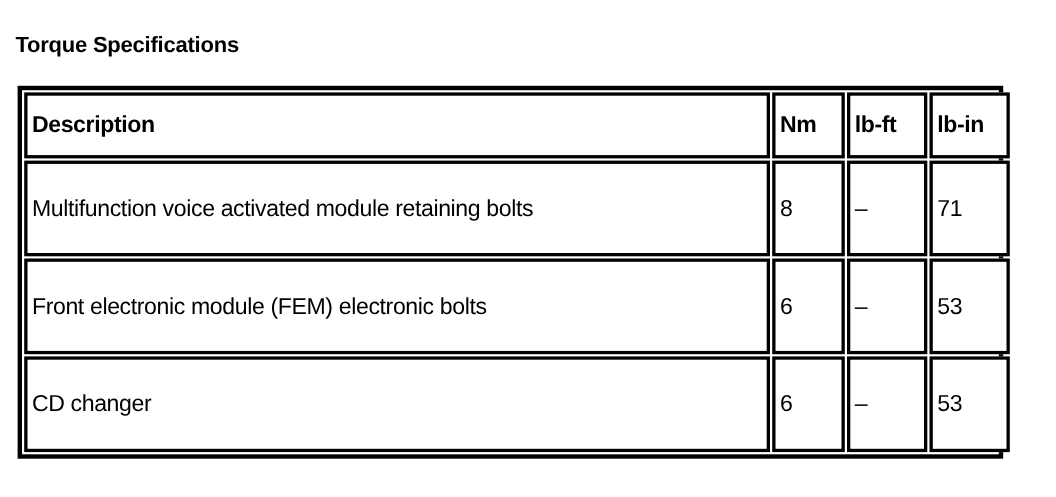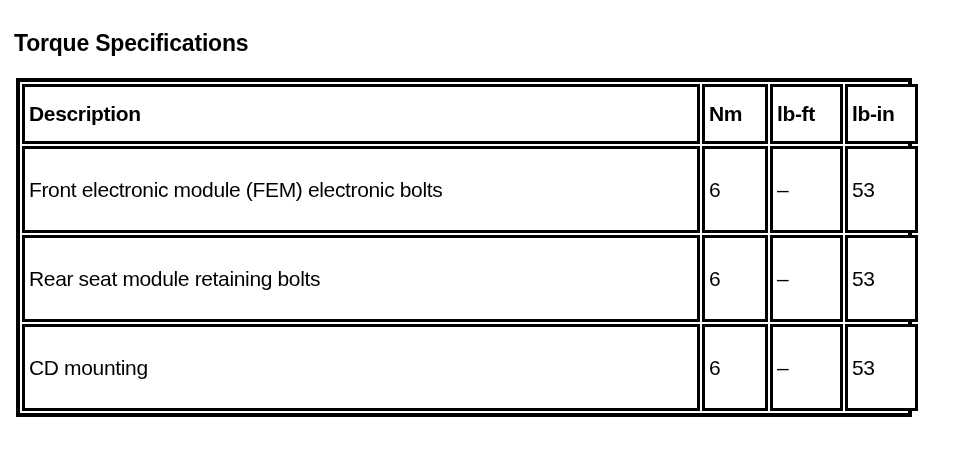--- a/index.html
+++ b/index.html
@@ -13,21 +13,21 @@
     font-family: "Liberation Sans", "DejaVu Sans", sans-serif;
     color: #000000;
     overflow: hidden;
     position: relative;
   }
 
   #page-title {
     position: absolute;
     left: 14px;
     top: 13px;
-    font-size: 23px;
+    font-size: 20px;
     font-weight: bold;
     letter-spacing: -0.2px;
     line-height: 30px;
     white-space: nowrap;
   }
 
   #torque-table-wrap {
     position: absolute;
     left: 16px;
     top: 78px;
@@ -92,32 +92,32 @@
     <thead>
       <tr>
         <th>Description</th>
         <th>Nm</th>
         <th>lb-ft</th>
         <th>lb-in</th>
       </tr>
     </thead>
     <tbody>
       <tr>
+        <td>Multifunction voice activated module retaining bolts</td>
+        <td>8</td>
+        <td>–</td>
+        <td>71</td>
+      </tr>
+      <tr>
         <td>Front electronic module (FEM) electronic bolts</td>
         <td>6</td>
         <td>–</td>
         <td>53</td>
       </tr>
       <tr>
-        <td>Rear seat module retaining bolts</td>
-        <td>6</td>
-        <td>–</td>
-        <td>53</td>
-      </tr>
-      <tr>
-        <td>CD mounting</td>
+        <td>CD changer</td>
         <td>6</td>
         <td>–</td>
         <td>53</td>
       </tr>
     </tbody>
   </table>
 </div>
 
 </body></html>

